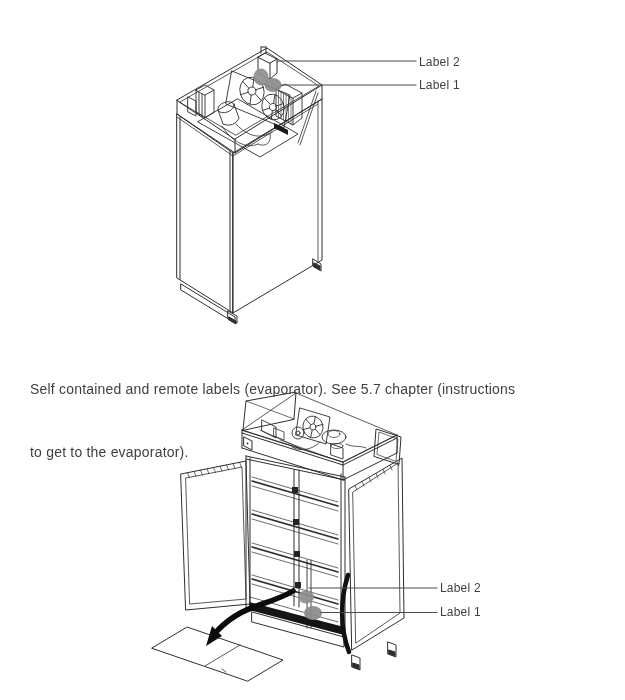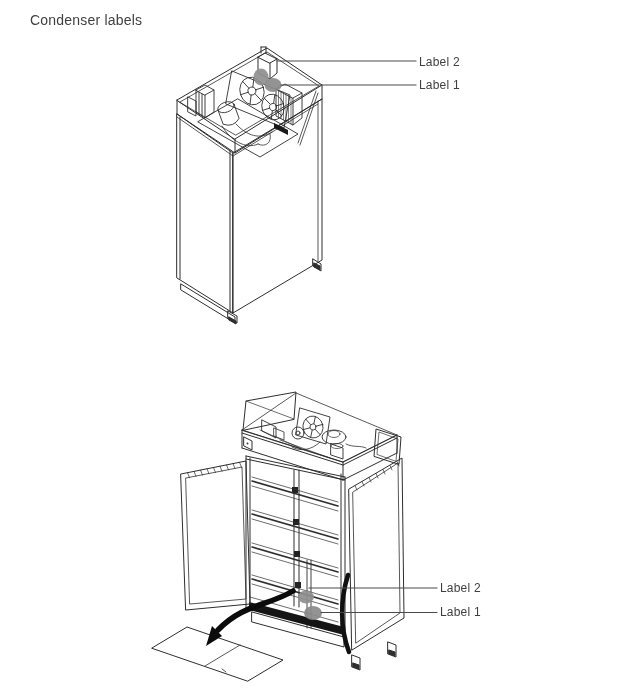--- a/index.html
+++ b/index.html
@@ -193,21 +193,24 @@
         <ellipse cx="313" cy="613" rx="9" ry="7" fill="#8a8a8a" stroke="none" opacity="0.92"></ellipse>
 
         <g stroke="#4a4a4a" stroke-width="1.2">
           <path d="M309,588 L437,588"></path>
           <path d="M321,612.5 L437,612.5"></path>
         </g>
       </g>
     </g>
   </svg>
 
-  <div id="heading" class="txt">Condenser labels</div>
-
+
+  <div id="caption" class="txt">
+    <div>Self contained and remote labels (evaporator). See 5.7 chapter (instructions</div>
+    <div>to get to the evaporator).</div>
+  </div>
 
   <div class="callout" style="left:419px;top:54px;">Label 2</div>
   <div class="callout" style="left:419px;top:77px;">Label 1</div>
   <div class="callout" style="left:440px;top:580px;">Label 2</div>
   <div class="callout" style="left:440px;top:604px;">Label 1</div>
 
 </div>
 
 </body></html>

